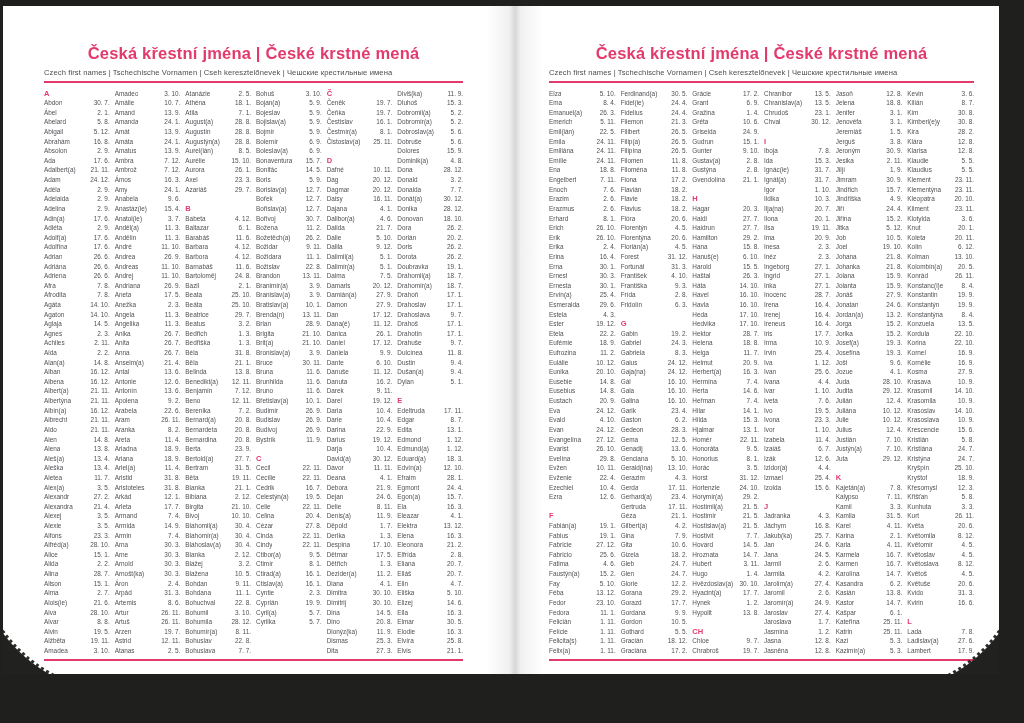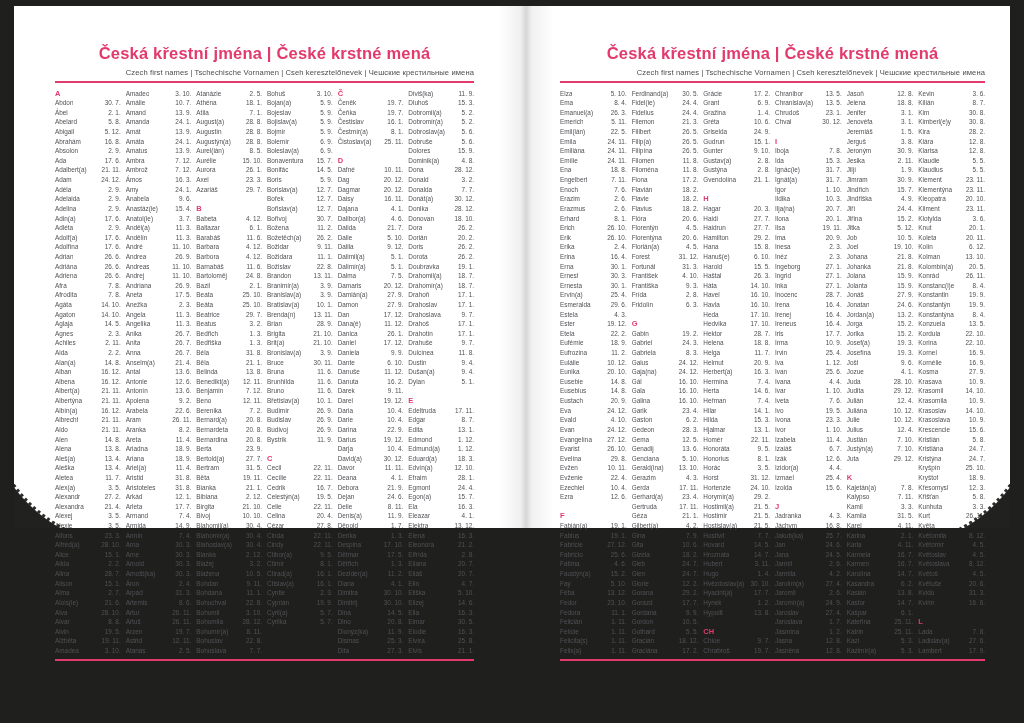--- a/index.html
+++ b/index.html
@@ -1,26 +1,26 @@
 <!DOCTYPE html>
 <html style="--accent: #e23a6c; --txt: #515156; --bg: #1f1f1d; --page: #ffffff;"><head>
 <meta charset="utf-8">
 <style>
   :root{ --accent:#e23a6c; --txt:#515156; --bg:#1f1f1d; --page:#ffffff; }
   html,body{ margin:0; padding:0; }
   body{ width:1024px; height:723px; background:var(--bg); position:relative; overflow:hidden;
         font-family:"Liberation Sans", sans-serif; }
-  .book{ position:absolute; left:14px; top:6px; width:996px; height:522px; background:var(--page); }
+  .book{ position:absolute; left:3px; top:6px; width:996px; height:668px; background:var(--page); }
   .gutter{ position:absolute; left:484px; top:0; width:56px; height:100%; pointer-events:none;
            background:linear-gradient(to right, rgba(0,0,0,0) 0%, rgba(0,0,0,0.06) 40%, rgba(0,0,0,0.16) 50%, rgba(0,0,0,0.06) 60%, rgba(0,0,0,0) 100%); }
   .page{ position:absolute; top:0; width:498px; height:100%; box-sizing:border-box; }
   .page.left{ left:0; padding:38px 38px 0 41px; }
   .page.right{ right:0; padding:38px 25px 0 48px; }
   .title{ text-align:center; color:var(--accent); font-weight:bold; font-size:16.5px; letter-spacing:.2px; }
-  .subtitle{ text-align:right; color:#4c4c50; font-size:7.6px; margin-top:5px; letter-spacing:.1px; }
+  .subtitle{ text-align:left; color:#4c4c50; font-size:7.6px; margin-top:5px; letter-spacing:.1px; }
   .rule{ height:2px; background:var(--accent); border:none; margin:4px 0 0 0; }
   .rule.top{ margin-top:4px; height:1.6px; }
   .cols{ display:flex; gap:5px; margin-top:6px; height:568px; overflow:hidden; }
   .col{ flex:1; display:flex; flex-direction:column; min-width:0; }
   .row{ height:9.62px; display:flex; justify-content:space-between; align-items:center;
         font-size:6.4px; color:var(--txt); line-height:9.62px; }
   .row .nm{ white-space:nowrap; overflow:hidden; }
   .row .dt{ white-space:nowrap; margin-left:2px; }
   .row.hdr{ color:var(--accent); font-weight:bold; font-size:7.5px; }
   .rule.bottom{ height:2px; margin-top:2px; }

